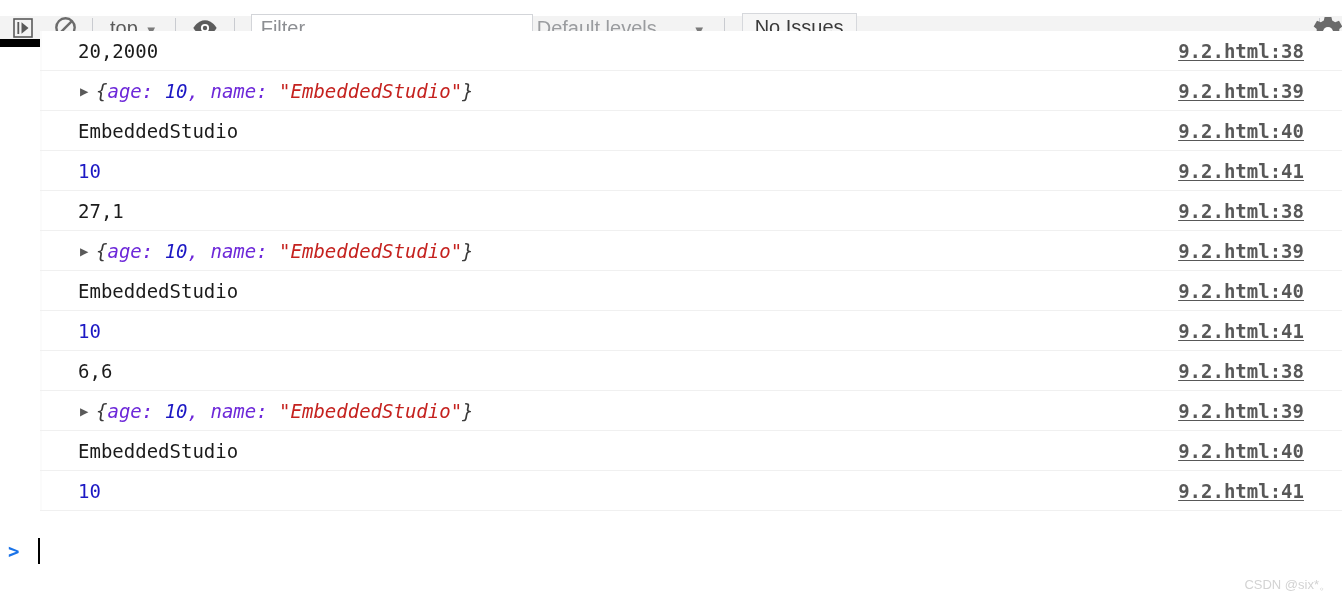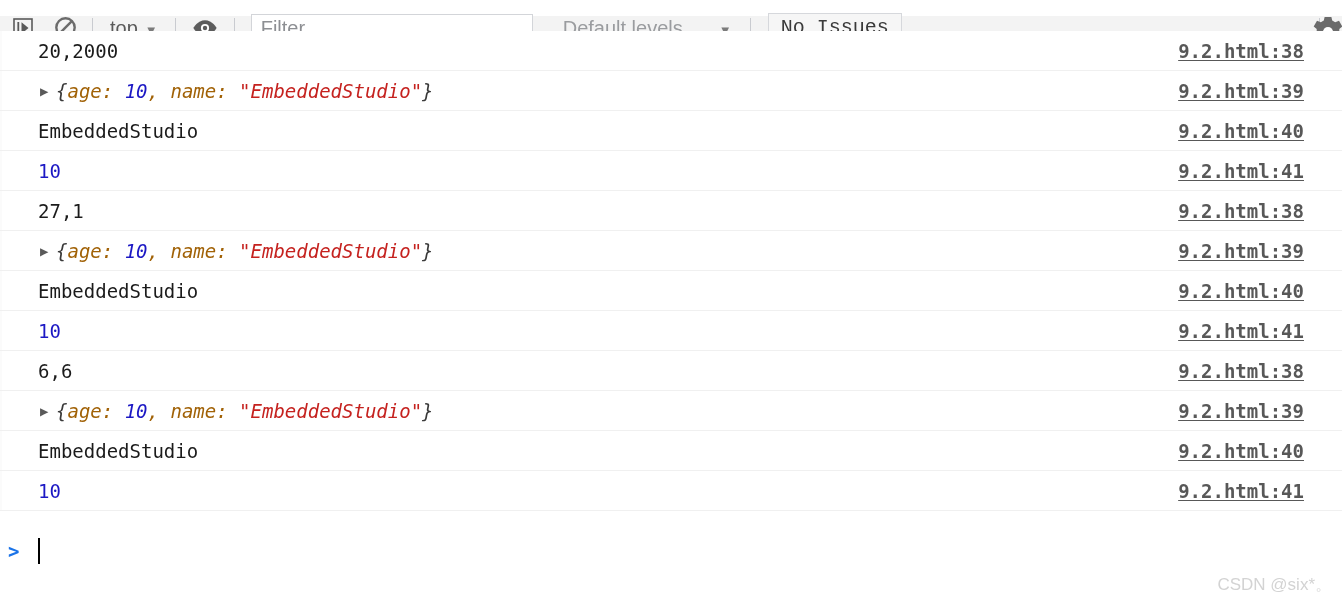--- a/index.html
+++ b/index.html
@@ -144,20 +144,21 @@
   }
 
   .console-row {
     position: relative;
     height: 40px;
     border-bottom: 1px solid #f0f0f0;
     box-sizing: border-box;
     display: flex;
     align-items: center;
     background: #ffffff;
+    margin-left: 40px;
   }
   .console-row:first-child { border-top: none; }
 
   .row-edge {
     position: absolute;
     left: 0; top: 0;
     width: 2px;
     height: 100%;
     background: #fbfbfb;
   }
@@ -180,21 +181,21 @@
     display: inline-block;
     width: 16px;
     color: #5a5a5a;
     font-size: 14px;
     line-height: 14px;
     flex: 0 0 auto;
   }
 
   .tok-plain  { color: #1b1b1b; }
   .tok-number { color: #1c18c4; }
-  .tok-key    { color: #a16207; font-style: italic; text-align: center; }
+  .tok-key    { color: #6d28d9; font-style: italic; text-align: center; }
   .tok-numi   { color: #1c18c4; font-style: italic; }
   .tok-string { color: #c5221f; font-style: italic; }
   .tok-brace  { color: #3a3a3a; font-style: italic; }
 
   .row-source {
     position: absolute;
     right: 38px;
     top: 0;
     height: 100%;
     display: flex;
@@ -246,21 +247,21 @@
     height: 26px;
     background: #000000;
   }
 
   
   .watermark {
     position: absolute;
     right: 10px;
     bottom: 6px;
     color: #d3d3d3;
-    font-size: 17px;
+    font-size: 13px;
     line-height: 22px;
     white-space: nowrap;
     user-select: none;
   }
 </style>
 </head>
 <body>
 
 <div id="app">
 
@@ -297,28 +298,28 @@
         <circle cx="13" cy="9" r="2.2" fill="#5c5c5c"></circle>
       </svg>
     </div>
 
     <div class="tb-sep" style="margin-left:15px;"></div>
 
     <div class="filter-input" style="margin-left:16px;">
       <span class="filter-placeholder">Filter</span>
     </div>
 
-    <div class="levels-select" style="margin-left:30px;gap:36px;">
+    <div class="levels-select" style="margin-left:4px;gap:36px;">
       <span class="levels-label">Default levels</span>
       <span class="tb-caret">▼</span>
     </div>
 
     <div class="tb-sep" style="margin-left:18px;"></div>
 
-    <div class="issues-button" style="margin-left:17px;font-family:Liberation Mono, monospace;">
+    <div class="issues-button" style="margin-left:17px;">
       <span class="issues-label">No Issues</span>
     </div>
 
     <div class="toolbar-spacer"></div>
 
     <div class="tb-sep" style="margin-right:22px;"></div>
 
     <div class="gear-wrap">
       <svg width="34" height="34" viewBox="0 0 34 34" aria-hidden="true">
         <path fill="#6b6b6b" d="M17 11.2 a5.8 5.8 0 1 0 0 11.6 a5.8 5.8 0 0 0 0-11.6 Z

